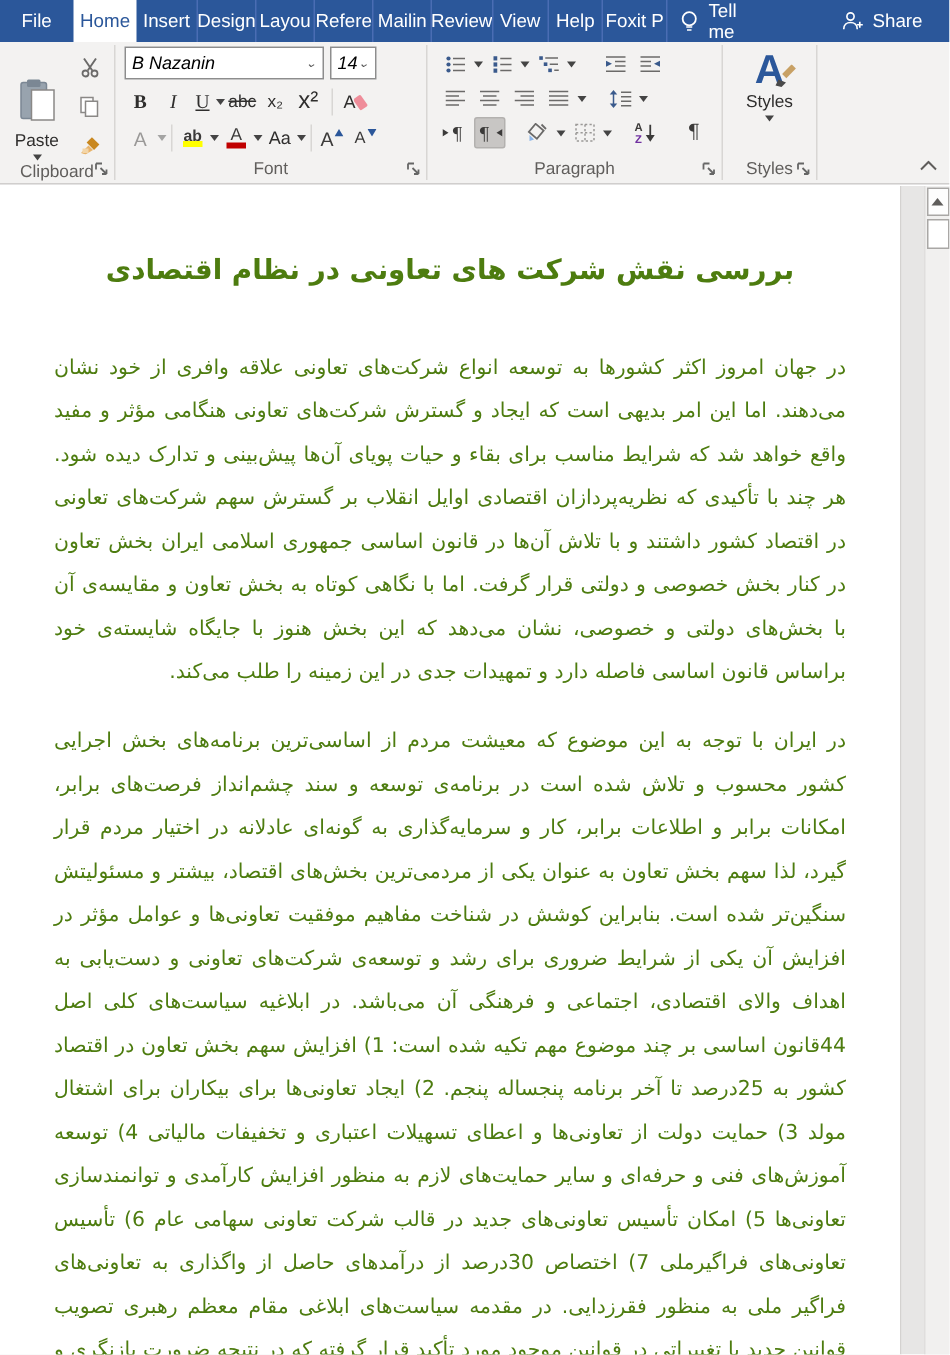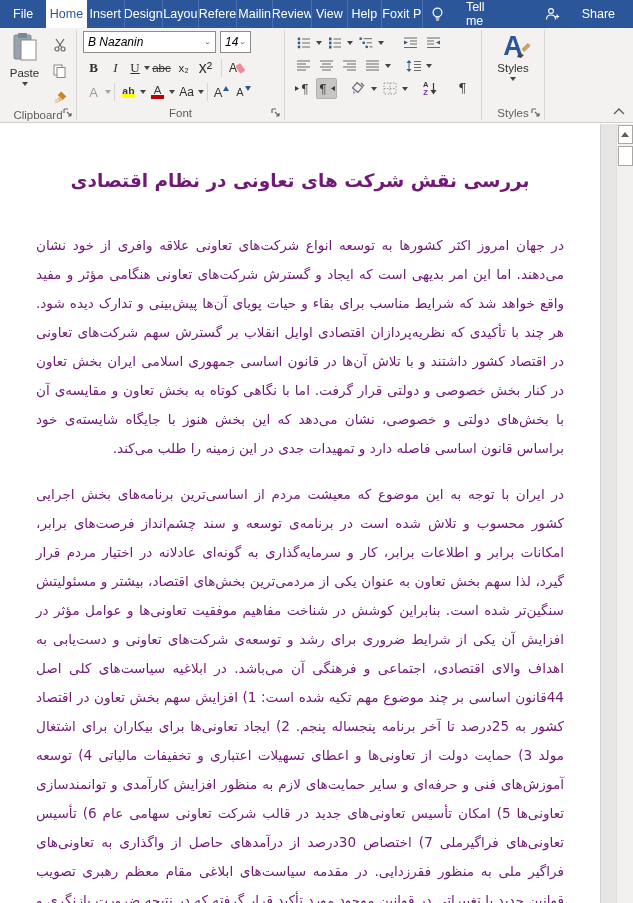--- a/index.html
+++ b/index.html
@@ -6,39 +6,39 @@
   html,body { width: 633px; height: 903px; overflow: hidden; }
   body { font-family: "Liberation Sans", sans-serif; background: #fff; position: relative; }
 
   
   .tabbar { height: 28px; background: #2b579a; display: flex; align-items: stretch; color: #fff; font-size: 12.5px; }
   .tab { display: flex; align-items: center; justify-content: center; white-space: nowrap; overflow: hidden; border-right: 1px solid #4a6db3; cursor: default; }
   .tab.file { border-right: none; }
   .tab.active { background: #fff; color: #2b579a; border-right: none; }
   .tab.after-active { border-left: none; }
   .tb-right { margin-left: auto; display: flex; align-items: center; gap: 6px; padding-right: 10px; }
-  .tb-item { display: flex; align-items: center; gap: 22px; padding: 0 8px; }
+  .tb-item { display: flex; align-items: center; gap: 6px; padding: 0 8px; }
   .tb-icon svg { display: block; }
 
   
   .ribbon { height: 95px; background: #f3f2f1; display: flex; align-items: stretch; border-bottom: 1px solid #d0cecd; position: relative; font-size: 11.5px; color: #3b3a39; }
   .rgroup { display: flex; flex-direction: column; }
   .rg-body { flex: 1; display: flex; padding: 3px 2px 0 2px; }
   .rg-foot { height: 19px; display: flex; align-items: center; justify-content: center; gap: 4px; color: #605e5c; position: relative; }
   .rg-sep { width: 1px; background: #d8d6d4; margin: 2px 0; }
   .launcher { position: absolute; right: 3px; bottom: 4px; width: 10px; height: 10px; }
   .caret { width: 0; height: 0; border-left: 3px solid transparent; border-right: 3px solid transparent; border-top: 4px solid #444; display: inline-block; }
   .rbtn { min-width: 21px; height: 21px; display: flex; align-items: center; justify-content: center; gap: 2px; border-radius: 2px; }
   .rbtn.pressed { background: #c8c6c4; border: 1px solid #b3b1af; }
   .rbtn.disabled { opacity: .45; }
   .row { display: flex; align-items: center; }
 
   
   .g-clip .rg-body { padding: 4px 6px 0 8px; gap: 8px; }
-  .paste { display: flex; flex-direction: column; align-items: center; width: 36px; }
+  .paste { display: flex; flex-direction: column; align-items: center; width: 36px; justify-content: flex-end; }
   .paste .lbl { margin-top: 3px; font-size: 11.5px; color: #2f2e2d; }
   .clip-col { display: flex; flex-direction: column; justify-content: flex-start; gap: 5px; padding-top: 2px; }
 
   
   .g-font .rg-body { flex-direction: column; padding: 3px 6px 0 6px; }
   .combo { height: 22px; background: #fff; border: 1px solid #8d8d8d; display: flex; align-items: center; font-size: 12px; color: #000; padding: 0 4px; font-style: italic; }
   .combo .cv { flex: 1; overflow: hidden; white-space: nowrap; }
   .chev { font-size: 9px; color: #555; transform: scaleY(.8); }
   .fr { display: flex; align-items: center; height: 24px; gap: 1px; }
   .btxt { font-size: 13px; color: #2f2e2d; }
@@ -56,21 +56,21 @@
 
   
   .bigbtn { display: flex; flex-direction: column; align-items: center; justify-content: flex-start; padding: 2px 10px 0 10px; }
   .bigbtn .lbl { margin-top: 2px; color: #2f2e2d; font-size: 11.5px; }
   .bigbtn .caret { margin-top: 3px; }
   .ed-box { width: 34px; height: 31px; background: #fff; border: 1px solid #ababab; display: flex; align-items: center; justify-content: center; }
   .collapse { position: absolute; right: 8px; bottom: 5px; }
 
   
   .docarea { position: absolute; top: 124px; left: 0; width: 633px; height: 779px; background: #e7e6e5; }
-  .page { position: absolute; left: 0; top: 0; width: 601px; height: 779px; background: #fff; border-right: 1px solid #d4d2d0; padding: 40px 36px 0 36px; direction: rtl; font-family: "DejaVu Sans", sans-serif; color: #701a75; }
+  .page { position: absolute; left: 0; top: 0; width: 601px; height: 779px; background: #fff; border-right: 1px solid #d4d2d0; padding: 40px 36px 0 36px; direction: rtl; font-family: "DejaVu Sans", sans-serif; color: #4d7c0f; }
   .doc-title { text-align: center; font-weight: bold; font-size: 18.5px; margin: 6px 0 40px 0; }
   .doc-heading { font-weight: bold; font-size: 13px; margin: 0 0 9px 0; }
   .doc-p { font-size: 13.6px; line-height: 29px; text-align: justify; margin: 0 0 17px 0; }
 
   
   .scrollbar { position: absolute; right: 0; top: 0; width: 17px; height: 779px; background: #f1f0ef; border-left: 1px solid #e0dedd; }
   .sb-btn { width: 15px; height: 19px; margin: 1px auto 0 auto; background: #fdfdfd; border: 1px solid #a9a7a5; display: flex; align-items: center; justify-content: center; }
   .sb-thumb { width: 15px; height: 20px; margin: 2px auto 0 auto; background: #fff; border: 1px solid #a9a7a5; }
   .tri-up { width: 0; height: 0; border-left: 4px solid transparent; border-right: 4px solid transparent; border-bottom: 5px solid #5f5d5b; }
 </style>
@@ -389,20 +389,29 @@
           </span>
           <svg width="7" height="12" viewBox="0 0 7 12">
               <line x1="3.5" y1="0" x2="3.5" y2="8" stroke="#3b3a39" stroke-width="1.2"></line>
               <path d="M0.5 7 L3.5 11.5 L6.5 7 Z" fill="#3b3a39"></path>
             </svg>
         </span>
         <span style="width:8px"></span>
         <span class="rbtn" style="font-family:'DejaVu Serif',serif;font-size:13px;color:#3b3a39">¶</span>
       </div>
     </div>
+    <div class="rg-foot">
+      <span>Paragraph</span>
+      <span class="launcher">
+        <svg width="10" height="10" viewBox="0 0 10 10">
+            <path d="M1 1 H5 M1 1 V5" stroke="#666" stroke-width="1.2" fill="none"></path>
+            <path d="M4 4 L8 8 M8 8 V5 M8 8 H5" stroke="#666" stroke-width="1.2" fill="none"></path>
+          </svg>
+      </span>
+    </div>
   </div>
 
   <div class="rg-sep"></div>
 
   <div class="rgroup" style="width:62px">
     <div class="rg-body" style="justify-content:center">
       <div class="bigbtn">
         <span style="position:relative;display:inline-block">
           <span style="font-size:27px;font-weight:bold;color:#2b579a;line-height:1">A</span>
           <svg width="18" height="18" viewBox="0 0 18 18" style="position:absolute;right:-10px;bottom:-1px">

